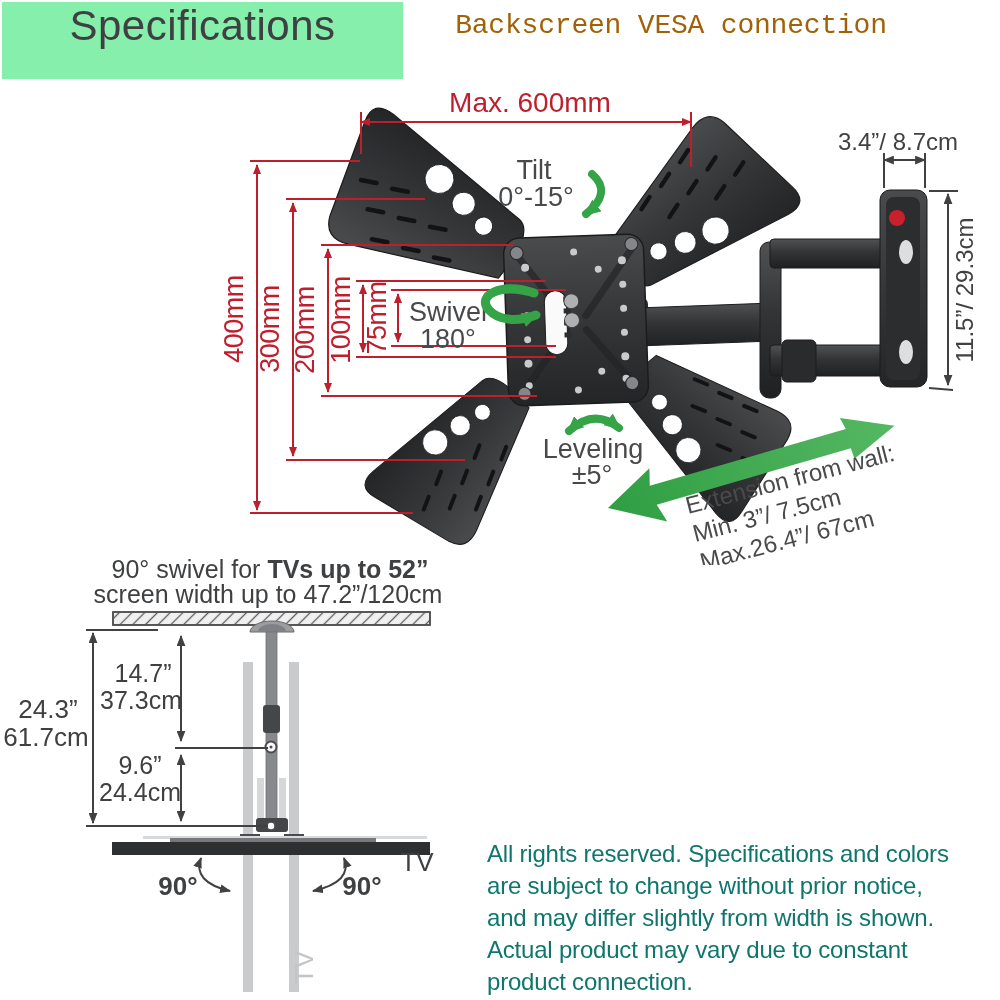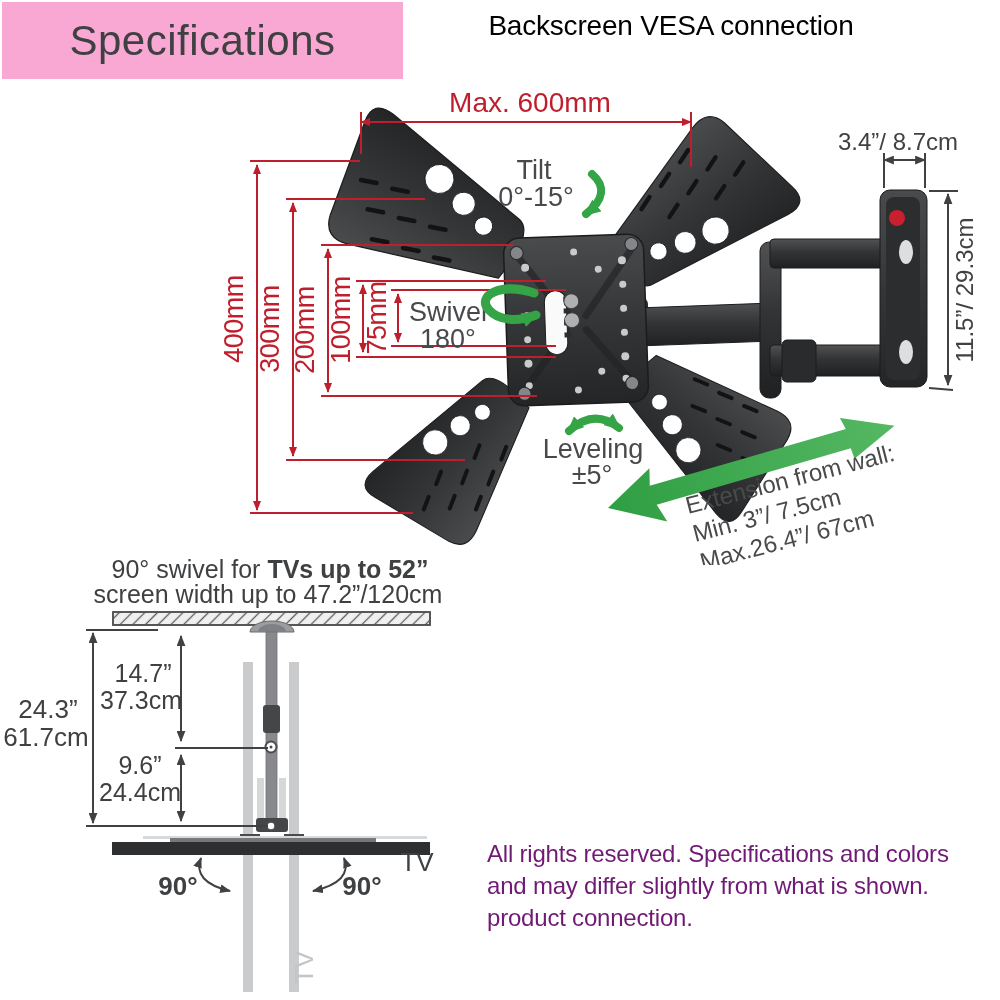--- a/index.html
+++ b/index.html
@@ -1,23 +1,23 @@
 <!DOCTYPE html>
 <html><head>
 <meta charset="utf-8">
 <style>
   html,body{margin:0;padding:0;background:#fff;}
   #page{position:relative;width:1000px;height:1000px;background:#fff;overflow:hidden;
         font-family:"Liberation Sans",sans-serif;}
-  .spec-box{position:absolute;left:2px;top:2px;width:401px;height:77px;background:#f9a8d4;
-            display:flex;align-items:center;justify-content:center;}
+  .spec-box{position:absolute;left:2px;top:2px;width:401px;height:77px;background:#86efac;
+            display:flex;justify-content:center;}
   .spec-box span{font-size:42px;color:#3f4042;letter-spacing:.5px;}
   .red-title{position:absolute;left:421px;top:9px;width:500px;text-align:center;
-             color:#000000;font-size:28px;line-height:33px;letter-spacing:-.2px;}
-  .footer{position:absolute;left:487px;top:838px;width:500px;color:#701a75;
+             color:#a16207;font-size:28px;line-height:33px;letter-spacing:-.2px;font-family:Liberation Mono, monospace;}
+  .footer{position:absolute;left:487px;top:838px;width:500px;color:#0f766e;
           font-size:24px;line-height:32px;letter-spacing:-.2px;}
   svg{position:absolute;}
   svg text{font-family:"Liberation Sans",sans-serif;}
   .t-red{fill:#bf1e2c;font-size:27px;letter-spacing:-.5px;}
   .t-red-big{fill:#bf1e2c;font-size:28px;}
   .t-ann{fill:#48494b;font-size:27px;}
   .t-ext{fill:#4a4a4b;font-size:24px;}
   .t-blk{fill:#414042;font-size:24px;}
   .t-side{fill:#3f4042;font-size:25px;}
   .t-dim{fill:#3f4042;font-size:25px;}
@@ -292,17 +292,19 @@
     <text class="t-dim-big t-bold" x="178" y="895" text-anchor="middle">90°</text>
   </g>
   <g>
     <path class="dl" d="M 344 858 Q 353 882 313 891" stroke-width="2.5" marker-start="url(#mD)" marker-end="url(#mD)"></path>
     <text class="t-dim-big t-bold" x="362" y="895" text-anchor="middle">90°</text>
   </g>
 </svg>
 
 <div class="footer">
   <div>All rights reserved. Specifications and colors</div>
-  <div>and may differ slightly from what is shown.</div>
+  <div>are subject to change without prior notice,</div>
+  <div>and may differ slightly from width is shown.</div>
+  <div>Actual product may vary due to constant</div>
   <div>product connection.</div>
 </div>
 
 </div>
 
 </body></html>

